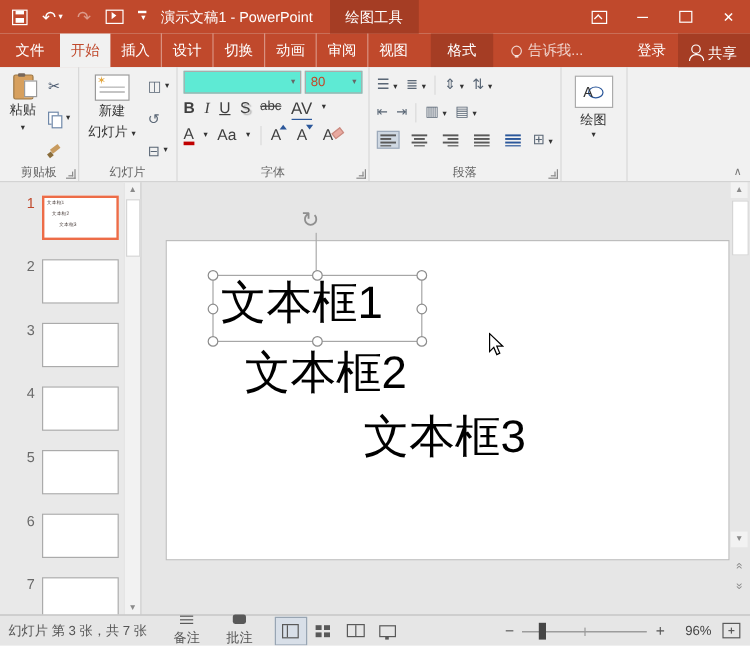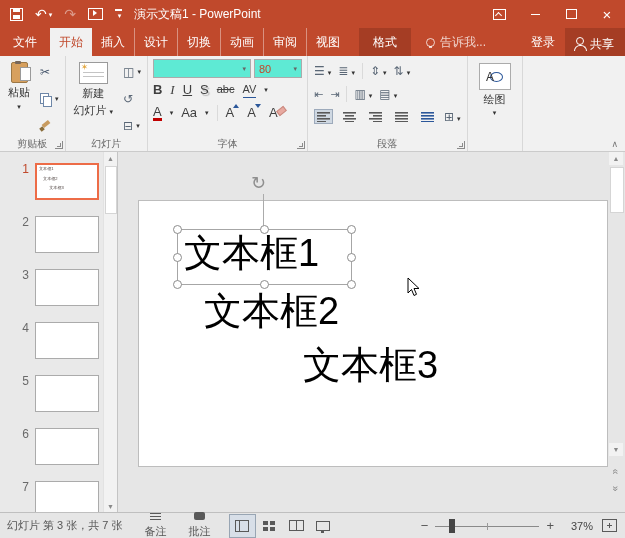--- a/index.html
+++ b/index.html
@@ -74,21 +74,21 @@
   .combo .dd{margin-left:auto;color:#666;}
   .fname{width:88px;}
   .fsize{width:38px;color:#C0492C;}
   .btnrow{display:flex;align-items:center;gap:8px;height:23px;}
   .fb{font-size:13px;color:#3F3F3F;line-height:1;}
   .fb.b{font-weight:bold;}
   .fb.i{font-style:italic;font-family:"Liberation Serif",serif;}
   .fb.u{text-decoration:underline;}
   .fb.s{text-shadow:1.5px 1.5px 1px #B5B5B5;}
   .fb.strike{font-size:11px;text-decoration:line-through;}
-  .fb.av{font-size:11px;position:relative;}
+  .fb.av{font-size:14px;position:relative;}
   .fb.av::after{content:"";position:absolute;left:0;right:0;bottom:-3px;border-top:1px solid #2B579A;}
   .fb.fcolor{border-bottom:3px solid #C00000;padding-bottom:0;}
   .fb.grow,.fb.shrink{position:relative;padding-right:5px;}
   .fb.grow::after{content:"";position:absolute;right:0;top:-2px;border-bottom:4px solid #2B579A;border-left:3px solid transparent;border-right:3px solid transparent;}
   .fb.shrink::after{content:"";position:absolute;right:0;top:-2px;border-top:4px solid #2B579A;border-left:3px solid transparent;border-right:3px solid transparent;}
   .fb.clear{position:relative;padding-right:6px;}
   .fb.clear::after{content:"";position:absolute;right:-2px;top:2px;width:7px;height:4px;background:#E8A9A0;border:1px solid #C98B81;transform:rotate(-38deg);}
   .vline{width:1px;height:16px;background:#DADADA;}
   
   .pg{display:flex;flex-direction:column;padding:3px 6px 14px;}
@@ -198,20 +198,21 @@
         </span>
       <span>
           <span class="i-present"></span>
         </span>
       <span class="qat-custom">
           <span class="bar"></span>
           <span class="dd">▾</span>
         </span>
     </div>
     <span class="title">演示文稿1 - PowerPoint</span>
+    <span class="ctx-title">绘图工具</span>
     <div class="winctrl">
       <span class="wbtn">
           <span class="i-ribbonopts"></span>
         </span>
       <span class="wbtn">
           <span class="i-min"></span>
         </span>
       <span class="wbtn">
           <span class="i-max"></span>
         </span>
@@ -483,18 +484,18 @@
         </span>
     </span>
     <span class="zoomctl">
       <span class="zbtn">−</span>
       <span class="ztrack">
         <span class="zline"></span>
         <span class="ztick"></span>
         <span class="zthumb"></span>
       </span>
       <span class="zbtn">+</span>
-      <span class="zval">37%</span>
+      <span class="zval">96%</span>
       <span class="i-fit"></span>
     </span>
   </div>
 
 </div>
 
 </body></html>

